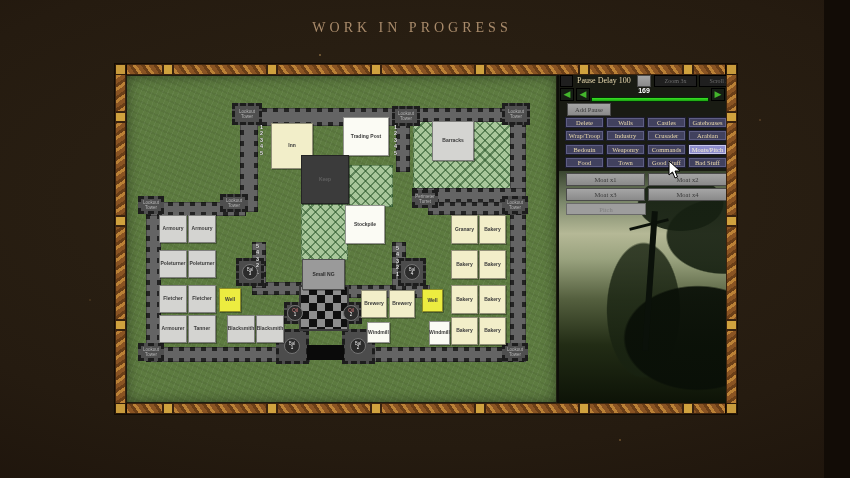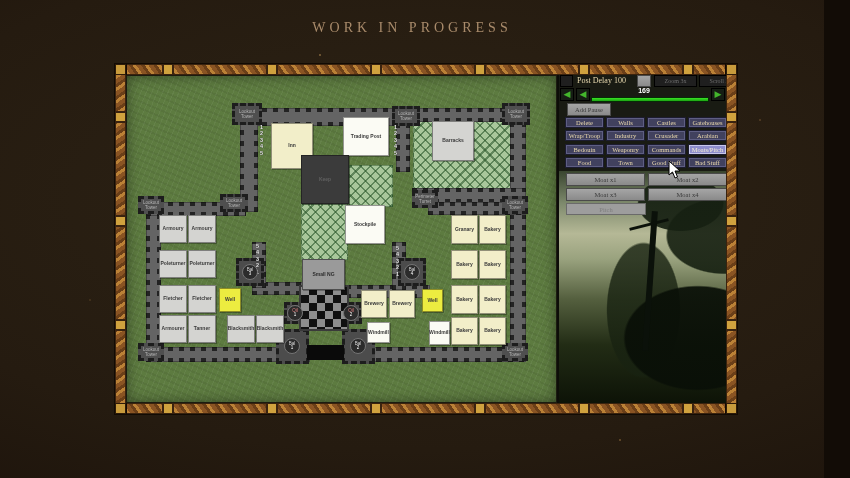--- a/index.html
+++ b/index.html
@@ -236,21 +236,21 @@
     </div>
     <div class="marker bal" style="left:278px;top:189px;">
       <span class="a">Bal</span>
       <span class="n">4</span>
     </div>
   </div>
 
   <div id="panel">
 
     <div class="pbtn darkbtn" style="left:1px;top:0;width:13px;height:12px;"></div>
-    <div id="pauselbl">Post Delay 100</div>
+    <div id="pauselbl">Pause Delay 100</div>
     <div class="pbtn graybtn" style="left:78px;top:0;width:14px;height:12px;"></div>
     <div class="pbtn darkbtn" style="left:95px;top:0;width:43px;height:12px;">Zoom 3x</div>
     <div class="pbtn darkbtn" style="left:140px;top:0;width:43px;height:12px;">Scroll 2x</div>
 
     <div class="arrowbtn" style="left:1px;top:13px;">
         <span>◀</span>
       </div>
     <div class="arrowbtn" style="left:17px;top:13px;">
         <span>◀</span>
       </div>

